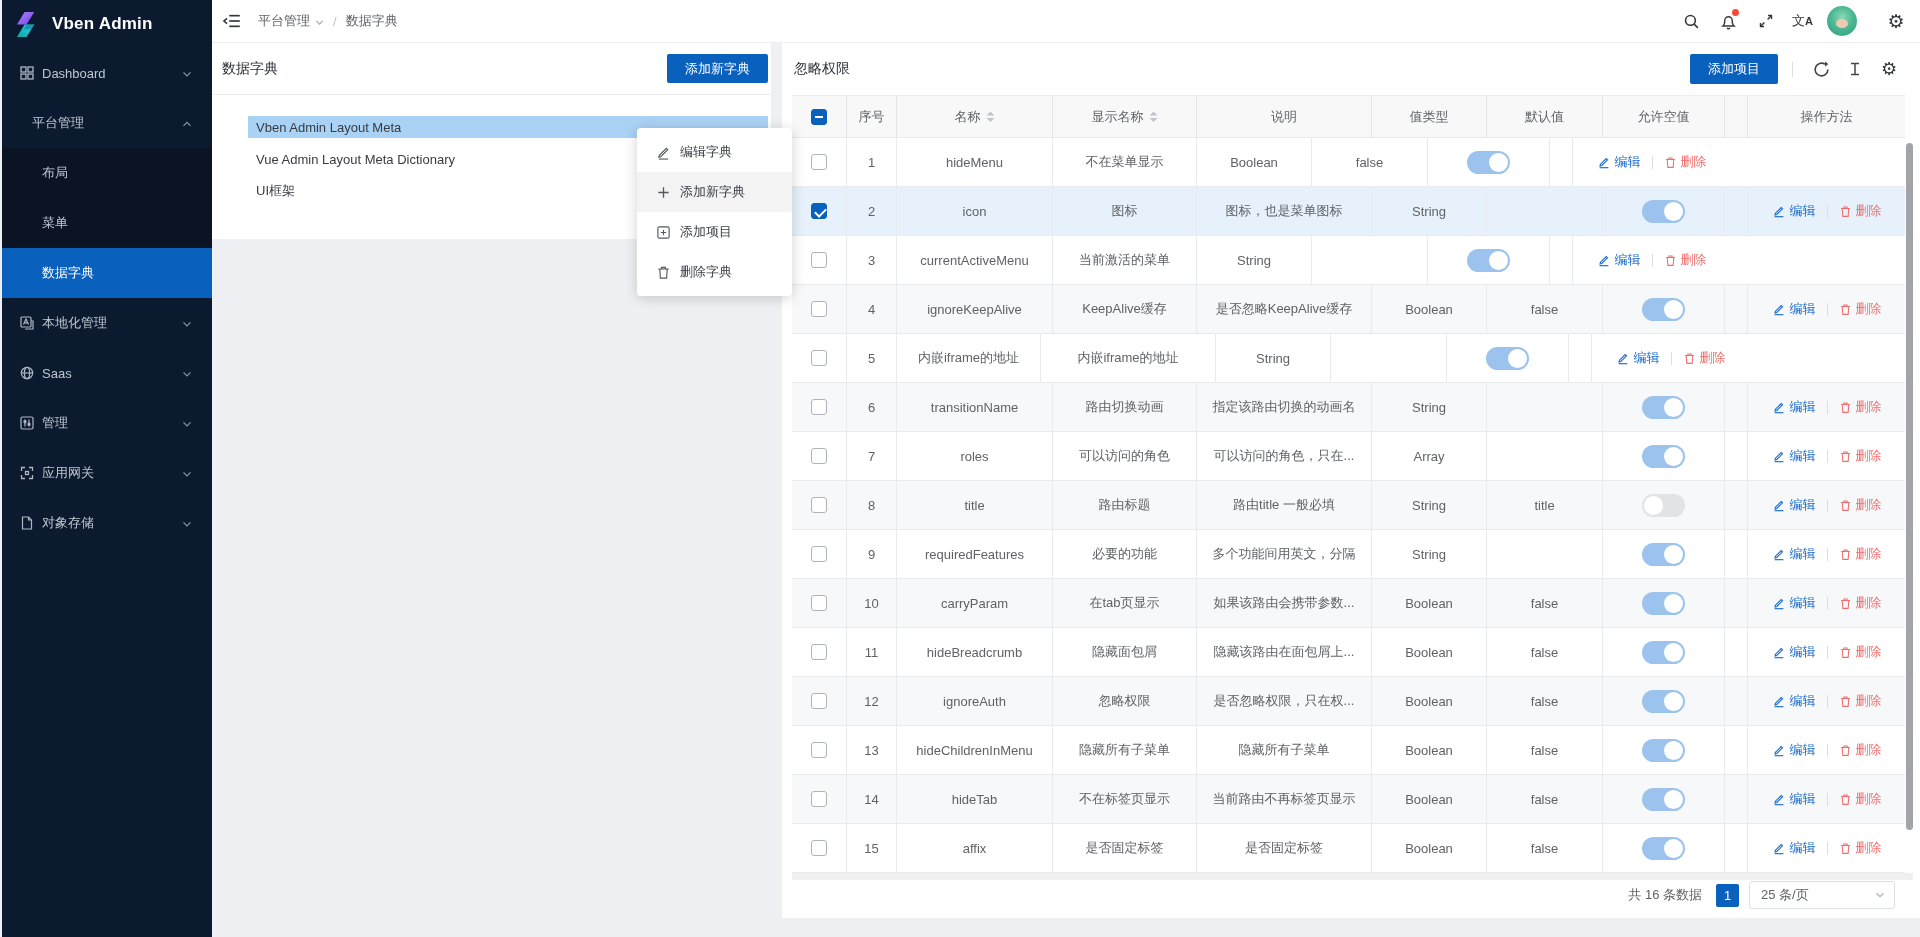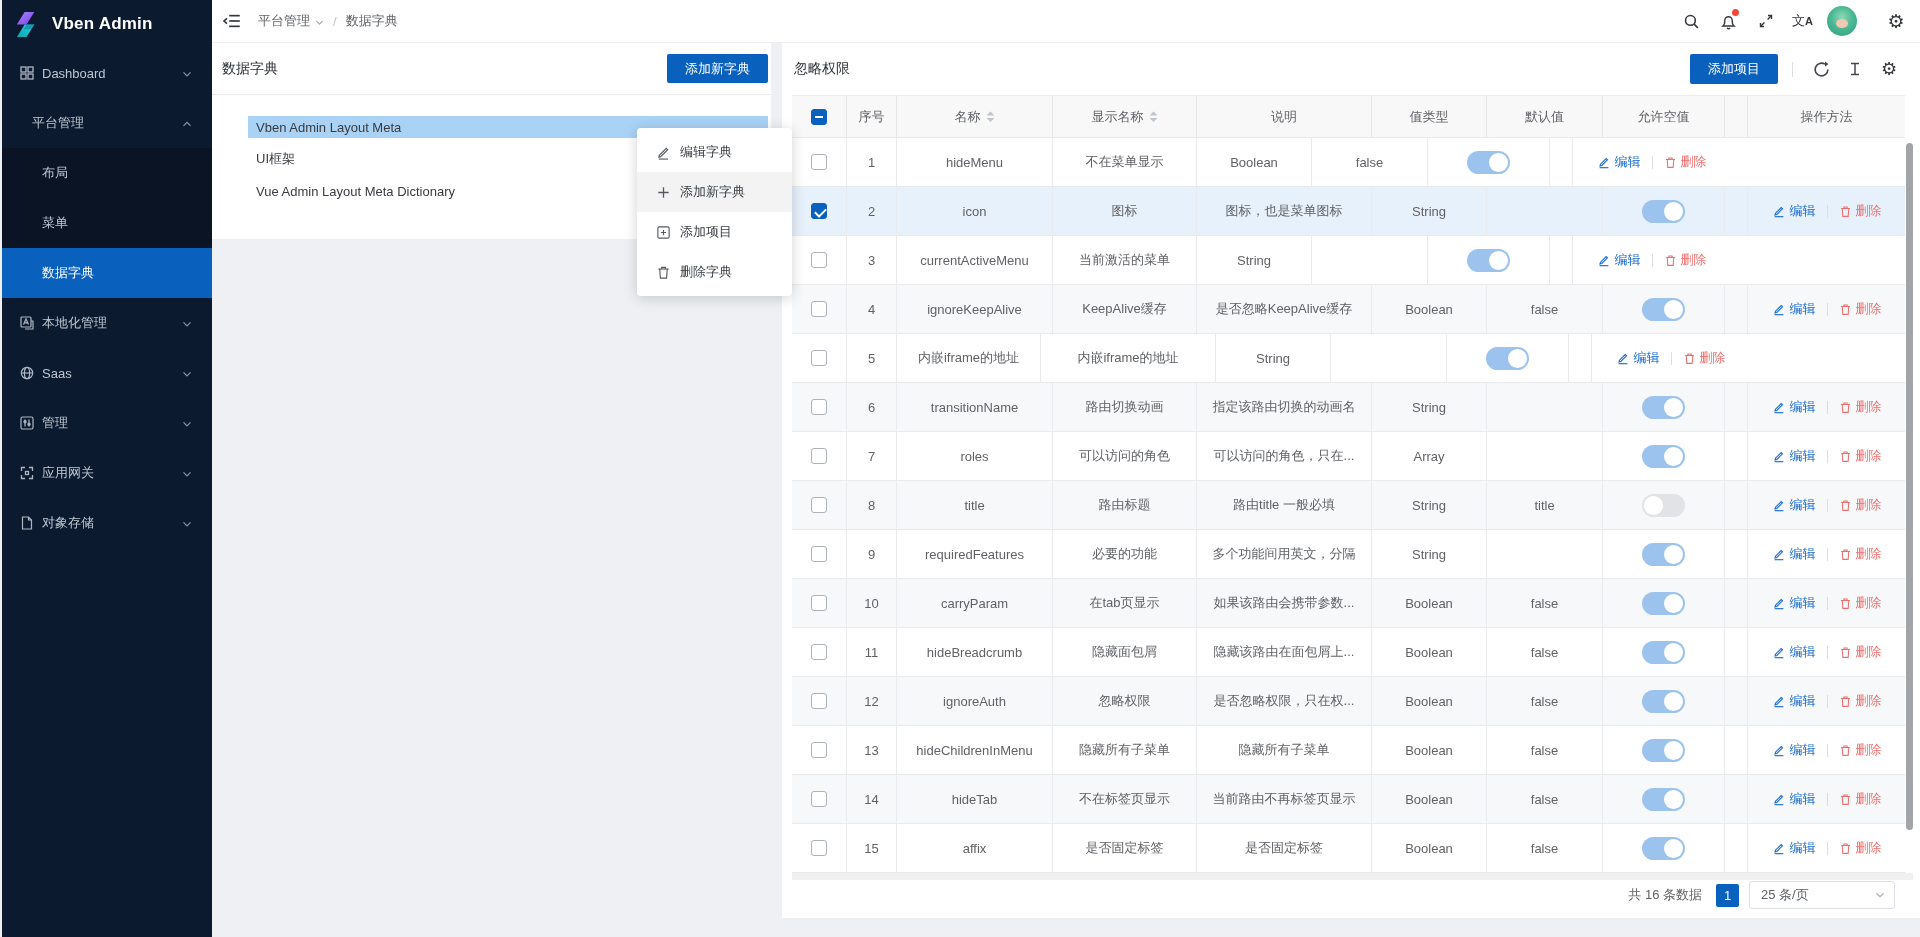--- a/index.html
+++ b/index.html
@@ -284,22 +284,22 @@
   </header>
 
   <div class="content">
     <section class="left-card">
       <div class="card-head">
         <span class="card-title">数据字典</span>
         <button class="btn-primary">添加新字典</button>
       </div>
       <div class="dict-list" id="dict-list">
           <div class="dict-item selected">Vben Admin Layout Meta</div>
+          <div class="dict-item">Vue Admin Layout Meta Dictionary</div>
           <div class="dict-item">UI框架</div>
-          <div class="dict-item">Vue Admin Layout Meta Dictionary</div>
         </div>
     </section>
 
     <section class="right-card">
       <div class="card-head">
         <span class="card-title">忽略权限</span>
         <div class="rc-toolbar">
           <button class="btn-primary" style="height:30px;">添加项目</button>
           <span class="tool-divider"></span>
           <span class="ticon">

